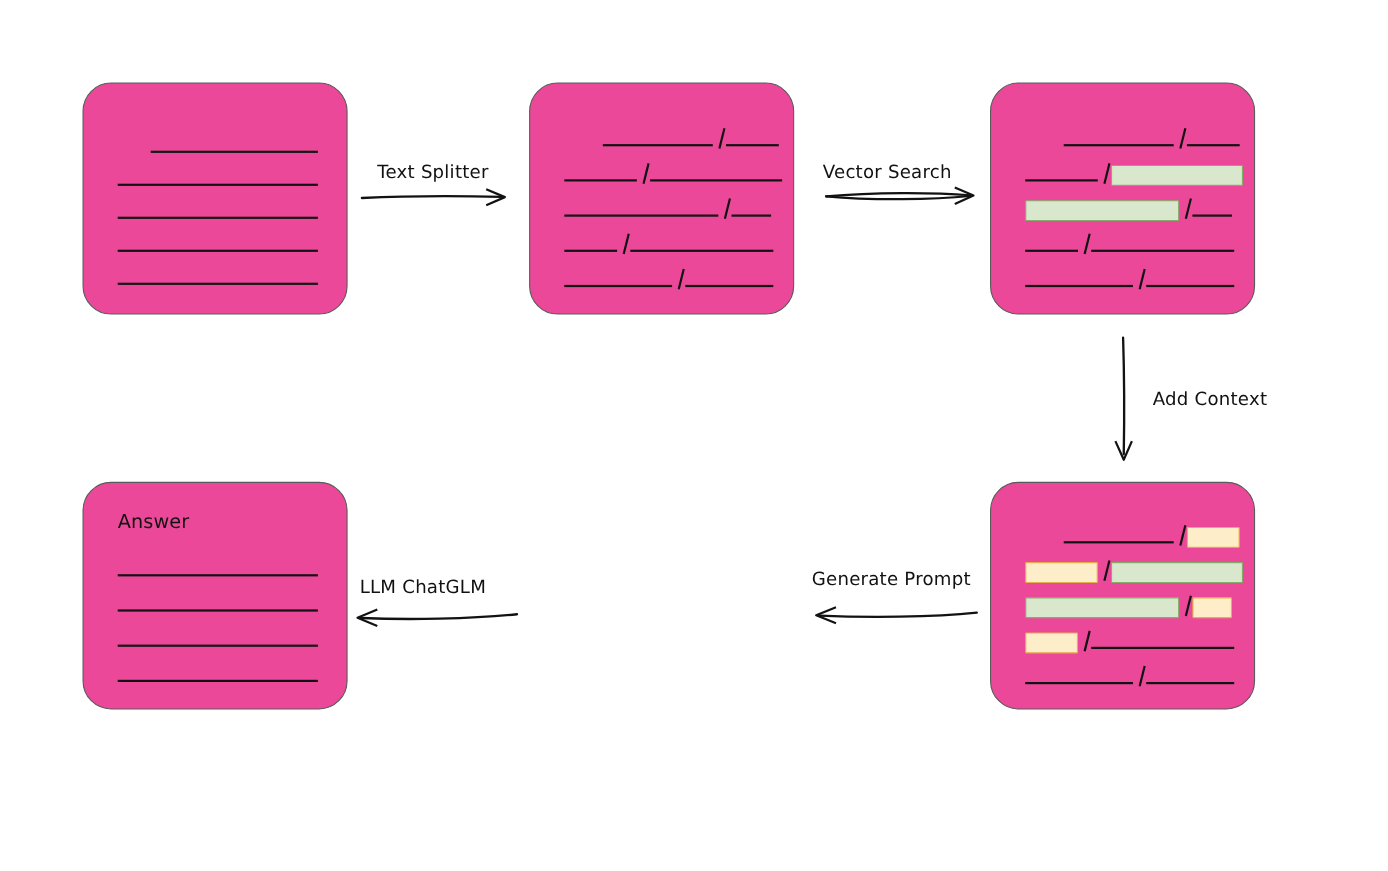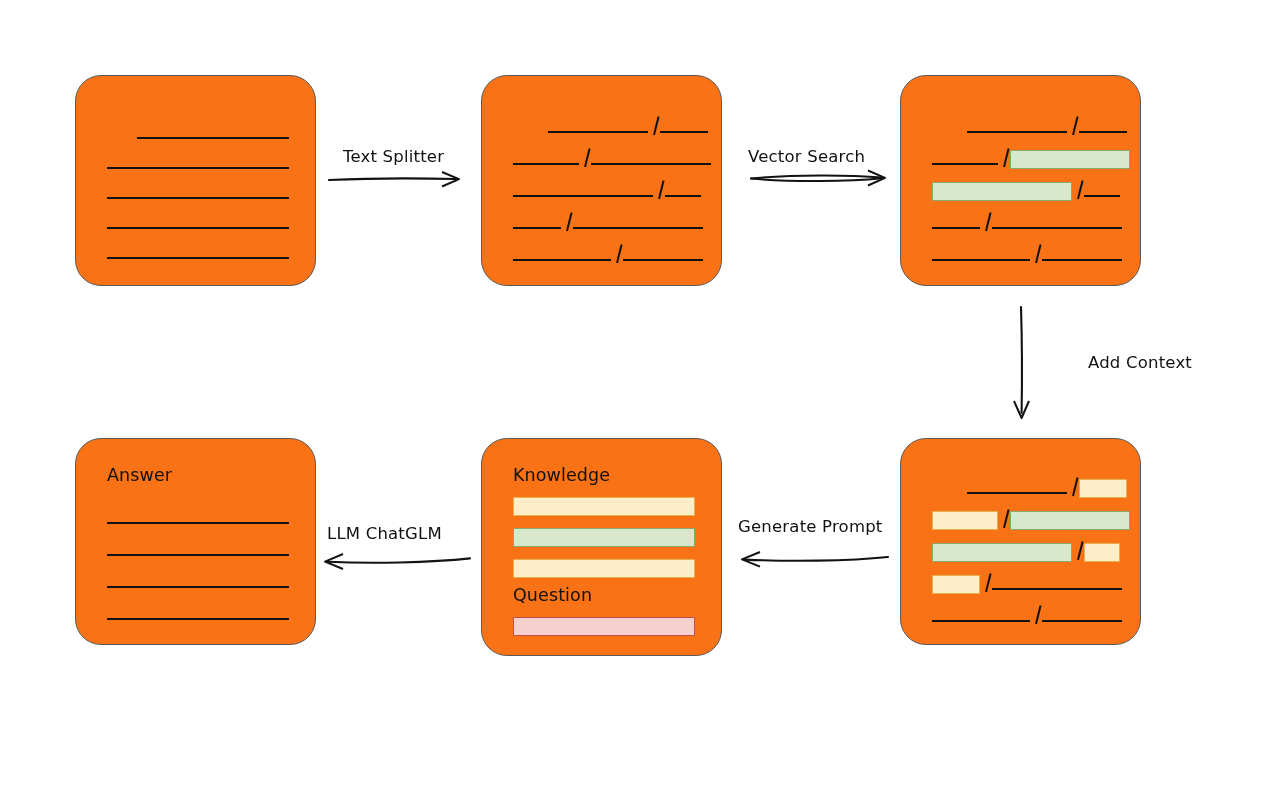--- a/index.html
+++ b/index.html
@@ -9,21 +9,21 @@
     font-family:"DejaVu Sans","Liberation Sans",sans-serif;
     color:#111;
   }
   #canvas{position:absolute;left:0;top:0;width:1262px;height:792px;}
 
   
   .card{
     position:absolute;
     border:1.4px solid #5a5a5a;
     border-radius:26px;
-    background:#f97316;
+    background:#ec4899;
     box-sizing:border-box;
   }
 
   
   .rows{position:absolute;left:0;top:0;right:0;bottom:0;}
   .row{
     position:absolute;
     display:flex;
     align-items:center;
     height:20px;
@@ -188,40 +188,20 @@
         </div>
         <div class="row" style="left: 31px; top: 132px;">
           <span class="seg" style="width: 182px;"></span>
         </div>
         <div class="row" style="left: 31px; top: 164px;">
           <span class="seg" style="width: 182px;"></span>
         </div>
       </div>
   </div>
 
-  <div class="card" style="left:481px;top:438px;width:241px;height:218px;">
-    <div class="card-heading" style="left:31px;top:26px;">Knowledge</div>
-    <div class="rows">
-        <div class="row" style="left: 31px; top: 56px;">
-          <span class="chip yellow" style="width: 182px;"></span>
-        </div>
-        <div class="row" style="left: 31px; top: 87px;">
-          <span class="chip green" style="width: 182px;"></span>
-        </div>
-        <div class="row" style="left: 31px; top: 118px;">
-          <span class="chip yellow" style="width: 182px;"></span>
-        </div>
-      </div>
-    <div class="card-heading" style="left:31px;top:146px;">Question</div>
-    <div class="rows">
-        <div class="row" style="left: 31px; top: 176px;">
-          <span class="chip red" style="width: 182px;"></span>
-        </div>
-      </div>
-  </div>
 
   <div class="card" style="left:900px;top:438px;width:241px;height:207px;">
     <div class="rows">
         <div class="row" style="left: 66px; top: 38px;">
           <span class="seg" style="width: 100px;"></span>
           <span class="slash"></span>
           <span class="chip yellow" style="width: 48px;"></span>
         </div>
         <div class="row" style="left: 31px; top: 70px;">
           <span class="chip yellow" style="width: 66px;"></span>
@@ -252,21 +232,21 @@
     <path d="M114,4 L131,11.2 L114,18.5" stroke="#121212" stroke-width="2" fill="none" stroke-linejoin="round"></path>
   </svg>
 
   <div class="arrow-label" style="left:748px;top:147px;">Vector Search</div>
   <svg class="arrow" style="left:749px;top:166px;" width="145" height="24" viewBox="0 0 145 24">
     <path d="M2,12.5 C45,8.5 100,8.8 133,11.5" stroke="#121212" stroke-width="2" fill="none" stroke-linecap="round"></path>
     <path d="M2,12.5 C45,16.5 100,15.5 133,12.2" stroke="#121212" stroke-width="2" fill="none" stroke-linecap="round"></path>
     <path d="M119,4.5 L136,11.8 L119,19.5" stroke="#121212" stroke-width="2" fill="none" stroke-linejoin="round"></path>
   </svg>
 
-  <div class="arrow-label" style="left:1088px;top:353px;text-align:right;">Add Context</div>
+  <div class="arrow-label" style="left:1048px;top:353px;text-align:right;">Add Context</div>
   <svg class="arrow" style="left:1010px;top:305px;" width="26" height="118" viewBox="0 0 26 118">
     <path d="M11,2 C12.2,40 12.2,75 11.6,108" stroke="#121212" stroke-width="2.1" fill="none" stroke-linecap="round"></path>
     <path d="M4,96 L11.6,113 L19,96" stroke="#121212" stroke-width="2" fill="none" stroke-linejoin="round"></path>
   </svg>
 
   <div class="arrow-label" style="left:738px;top:517px;text-align:right;">Generate Prompt</div>
   <svg class="arrow" style="left:738px;top:548px;" width="152" height="22" viewBox="0 0 152 22">
     <path d="M150,9 C110,13.2 50,13.6 7,11.6" stroke="#121212" stroke-width="2.1" fill="none" stroke-linecap="round"></path>
     <path d="M22,4 L4,11.4 L22,18.6" stroke="#121212" stroke-width="2" fill="none" stroke-linejoin="round"></path>
   </svg>

